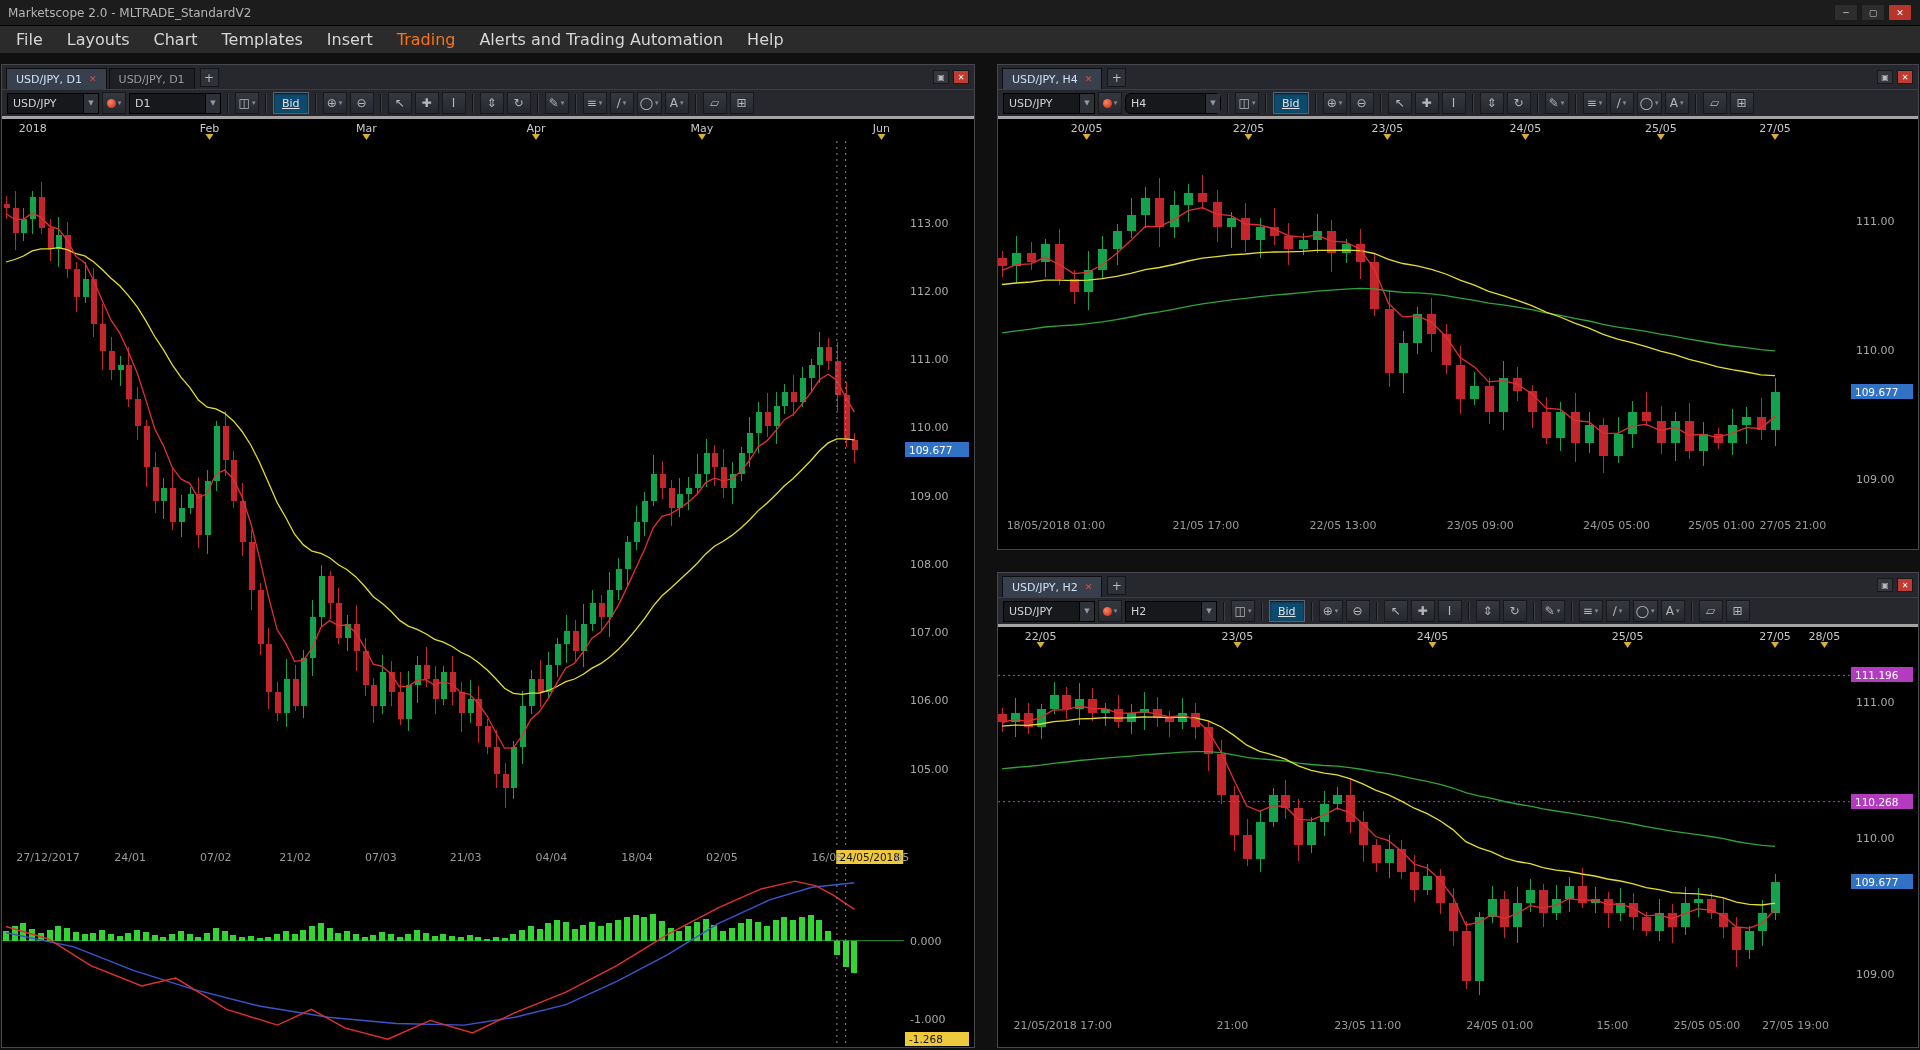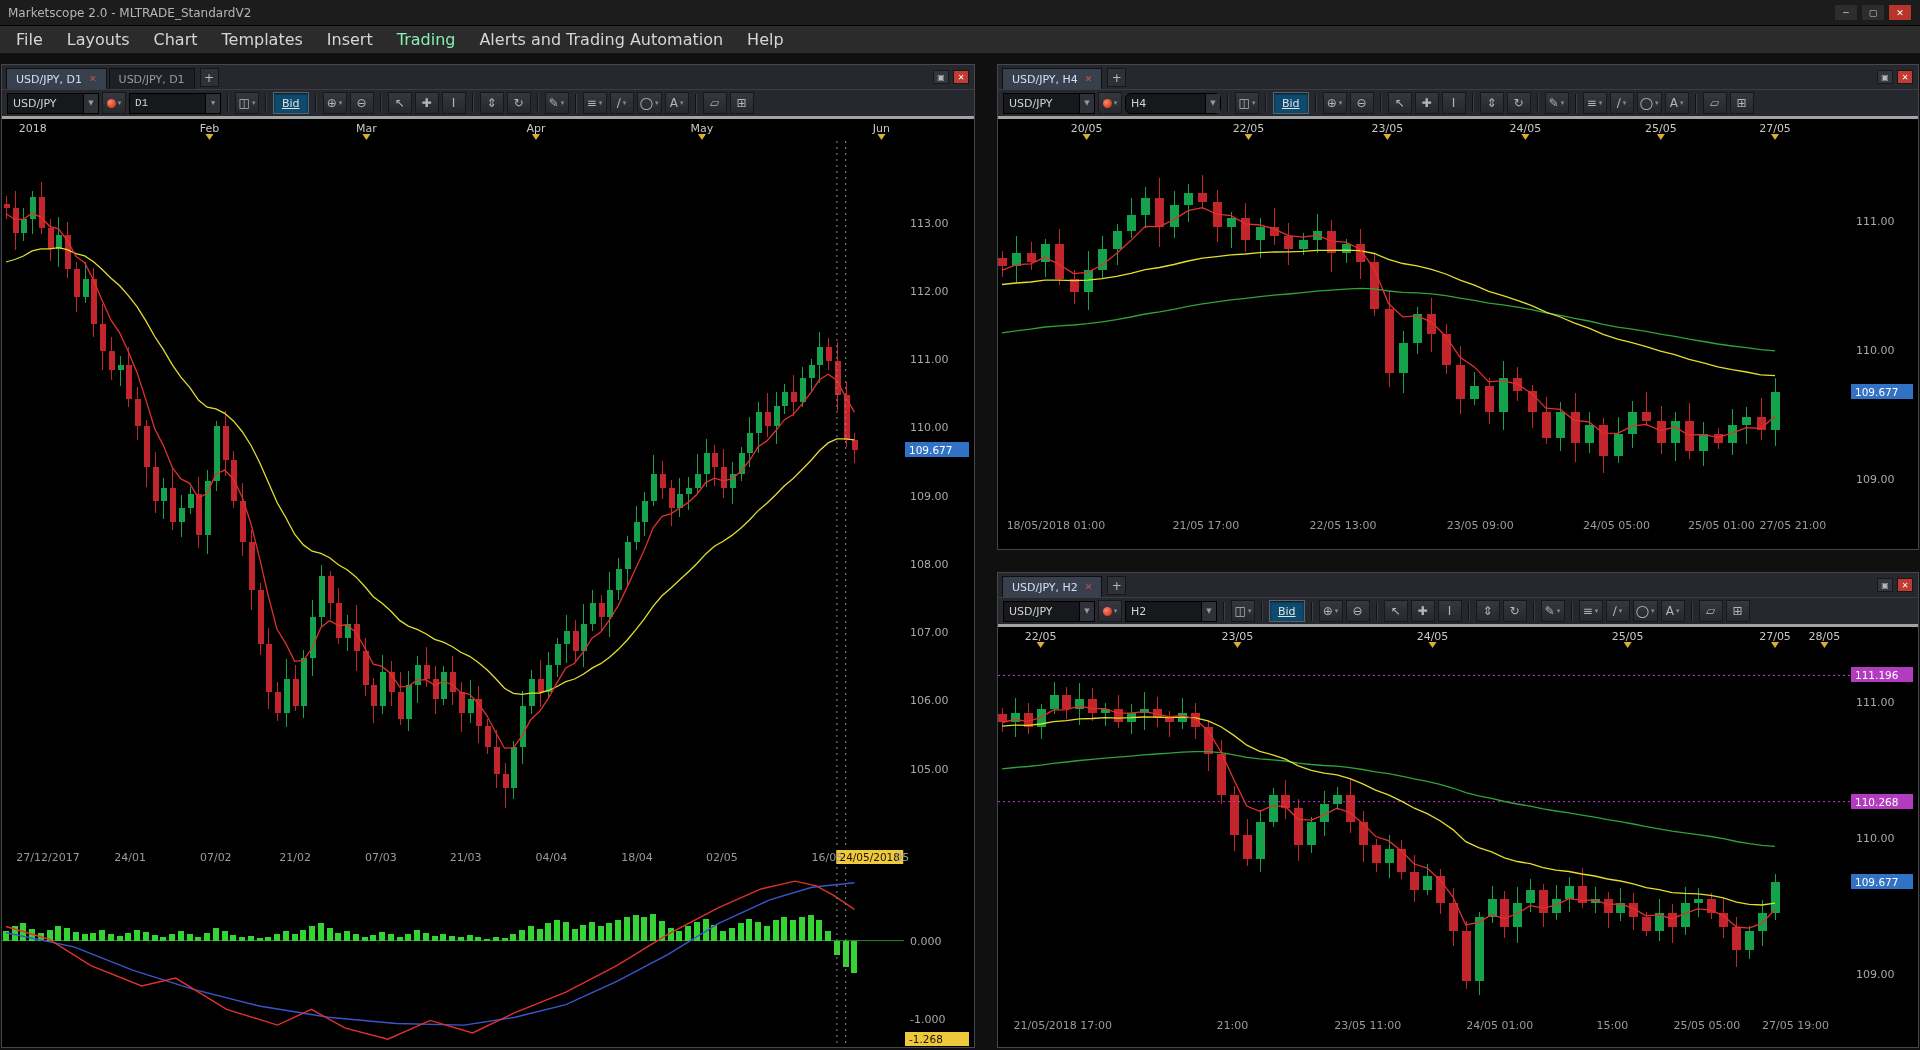--- a/index.html
+++ b/index.html
@@ -7,21 +7,21 @@
   body{background:#101010;font-family:"DejaVu Sans","Liberation Sans",sans-serif;position:relative}
   
   .titlebar{height:26px;background:#1c1c1c;border-bottom:1px solid #000;display:flex;align-items:center;padding:0 8px;color:#b5b5b5;font-size:12px}
   .win-controls{margin-left:auto;display:flex;gap:3px}
   .win-btn{width:24px;height:17px;display:flex;align-items:center;justify-content:center;background:#2d2d2d;border:1px solid #1a1a1a;color:#cfcfcf;font-size:9px}
   .win-btn.close{background:#b8352c;color:#fff}
   
   .menubar{height:28px;background:#2b2b2b;border-bottom:1px solid #121212;display:flex;align-items:center;color:#d6d6d6;font-size:16px;padding:0 4px}
   .menu-item{padding:0 12px;height:100%;display:flex;align-items:center;cursor:default}
   .menu-item.accent{color:#eda califo}
-  .menu-item.accent{color:#86efac}
+  .menu-item.accent{color:#f97316}
   
   .workspace{position:absolute;top:54px;left:0;right:0;bottom:0;background:#101010}
   .panel{position:absolute;background:#0b0c0e;border:1px solid #45474d;display:flex;flex-direction:column}
   #panel-d1{left:1px;top:10px;width:974px;height:984px}
   #panel-h4{left:997px;top:10px;width:922px;height:486px}
   #panel-h2{left:997px;top:518px;width:922px;height:476px}
   .tabbar{height:24px;background:#26282e;display:flex;align-items:flex-start;gap:2px;padding:3px 4px 0;position:relative;flex:none}
   .tab{height:21px;display:flex;align-items:center;gap:7px;padding:0 9px;font-size:11px;background:#1e2025;color:#989ba1;border:1px solid #0d0e11;border-bottom:none;white-space:nowrap}
   .tab.active{background:#39404d;color:#cfe0f4}
   .tab-close{color:#c9554b;font-size:9px}
@@ -86,21 +86,21 @@
       </div>
     <div class="toolbar">
         <div class="dropdown" style="width: 92px;">
           <span class="dd-text">USD/JPY</span>
           <span class="dd-btn">▼</span>
         </div>
         <div class="tool-btn">
           <span class="red-dot"></span>
           <span class="caret">▾</span>
         </div>
-        <div class="dropdown" style="width: 92px; font-family: Liberation Mono, monospace;">
+        <div class="dropdown" style="width: 92px;">
           <span class="dd-text">D1</span>
           <span class="dd-btn">▼</span>
         </div>
         <div class="tool-sep"></div>
         <div class="tool-btn">
           <span class="glyph">◫</span>
           <span class="caret">▾</span>
         </div>
         <div class="tool-sep"></div>
         <div class="tool-btn textbtn pressed">

